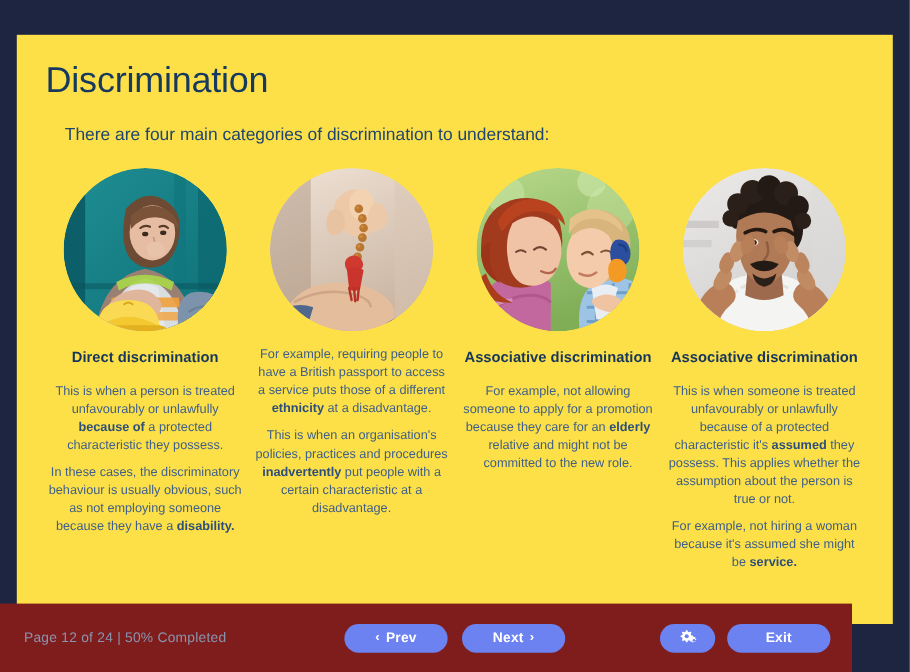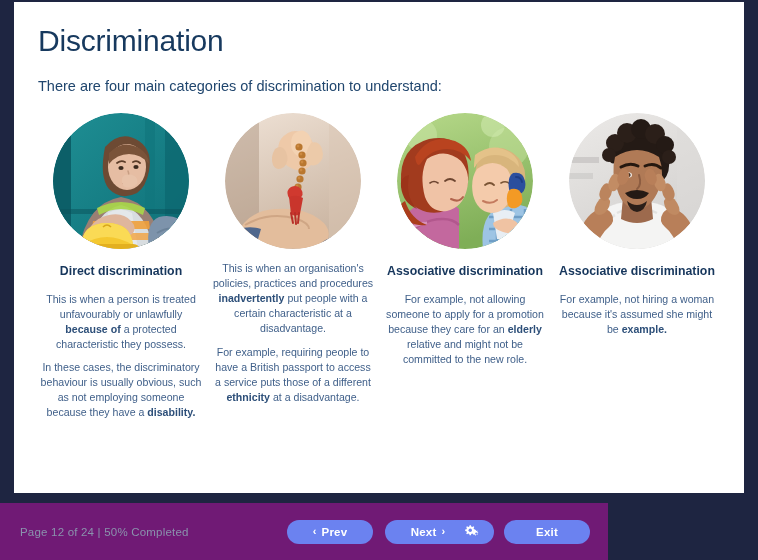--- a/index.html
+++ b/index.html
@@ -21,24 +21,24 @@
     position: relative;
     width: 758px;
     height: 560px;
     background: #1e2541;
   }
 
   
   #slide-panel {
     position: absolute;
     left: 14px;
-    top: 2px;
+    top: 29px;
     width: 730px;
     height: 491px;
-    background: #ffffff;
+    background: #fde047;
     overflow: hidden;
   }
 
   
   #slide-header {
     padding: 22px 24px 0 24px;
   }
 
   #page-title {
     font-size: 30px;
@@ -47,20 +47,21 @@
     letter-spacing: -0.2px;
     line-height: 1.15;
   }
 
   #page-subtitle {
     margin-top: 18px;
     font-size: 14.5px;
     font-weight: 400;
     color: #20466e;
     line-height: 1.3;
+    margin-left: 16px;
   }
 
   
   #categories {
     display: flex;
     justify-content: space-between;
     padding: 18px 26px 0 26px;
     gap: 10px;
   }
 
@@ -99,23 +100,23 @@
     line-height: 1.42;
   }
   .cat-body + .cat-body { margin-top: 8px; }
   .cat-body b { font-weight: bold; color: #2d4f79; }
 
   
   #footer-bar {
     position: absolute;
     left: 0;
     bottom: 0;
-    width: 608px;
+    width: 710px;
     height: 57px;
-    background: #701a75;
+    background: #7f1d1d;
     display: flex;
     align-items: center;
     text-decoration: underline;
   }
 
   #progress-text {
     position: absolute;
     left: 20px;
     font-size: 11.5px;
     color: #8a93ad;
@@ -300,22 +301,22 @@
                   <circle cx="72" cy="73" r="1.4"></circle>
               </g>
 
               <path d="M66 74 q6-3 10 2 q4 6-2 10 q-8 4-11-3 q-2-6 3-9 z" fill="#d0392f"></path>
               <path d="M64 84 q8-3 14 1 l-3 16 q-5 3-9 0 z" fill="#c9352c"></path>
               <path d="M66 100 l2 10 M70 100 l1 11 M74 100 l-1 10" stroke="#b82f27" stroke-width="2" stroke-linecap="round"></path>
             </g>
           </svg>
         </div>
         <div class="cat-paragraphs">
+            <div class="cat-body"><span>For example, requiring people to have a British passport to access a service puts those of a different </span><b>ethnicity</b><span> at a disadvantage.</span></div>
             <div class="cat-body"><span>This is when an organisation's policies, practices and procedures </span><b>inadvertently</b><span> put people with a certain characteristic at a disadvantage.</span></div>
-            <div class="cat-body"><span>For example, requiring people to have a British passport to access a service puts those of a different </span><b>ethnicity</b><span> at a disadvantage.</span></div>
           </div>
       </div>
 
       <div class="category">
         <div class="cat-photo">
           <svg viewBox="0 0 136 136" xmlns="http://www.w3.org/2000/svg">
             <defs>
               <clipPath id="c3">
                   <circle cx="68" cy="68" r="68"></circle>
                 </clipPath>
@@ -432,21 +433,22 @@
               <path d="M128 136 q-2-28-18-38 q-10-6-16 2 q-5 8 2 14 q10 8 12 22 z" fill="#b87f59"></path>
               <path d="M110 94 q-5-12-11-10 q-6 2-3 10 q4 8 10 8 q6-1 4-8 z" fill="#c08a62"></path>
               <path d="M105 78 q-4-10-9-7 q-5 3-2 11 q4 8 9 5 q4-3 2-9 z" fill="#bb845d"></path>
               <path d="M96 68 q-4-10-9-6 q-4 4-1 11 q4 8 9 4 q3-4 1-9 z" fill="#c28c64"></path>
               <path d="M87 62 q-4-9-9-5 q-4 4-1 10 q4 7 9 4 q3-4 1-9 z" fill="#b87f59"></path>
             </g>
           </svg>
         </div>
         <div class="cat-title">Associative discrimination</div>
         <div class="cat-paragraphs">
-            <div class="cat-body"><span>For example, not hiring a woman because it's assumed she might be </span><b>example.</b></div>
+            <div class="cat-body"><span>This is when someone is treated unfavourably or unlawfully because of a protected characteristic it's </span><b>assumed</b><span> they possess. This applies whether the assumption about the person is true or not.</span></div>
+            <div class="cat-body"><span>For example, not hiring a woman because it's assumed she might be </span><b>service.</b></div>
           </div>
       </div>
 
     </div>
   </div>
 
   <div id="footer-bar">
 
     <div id="progress-text">Page 12 of 24 | 50% Completed</div>
 

